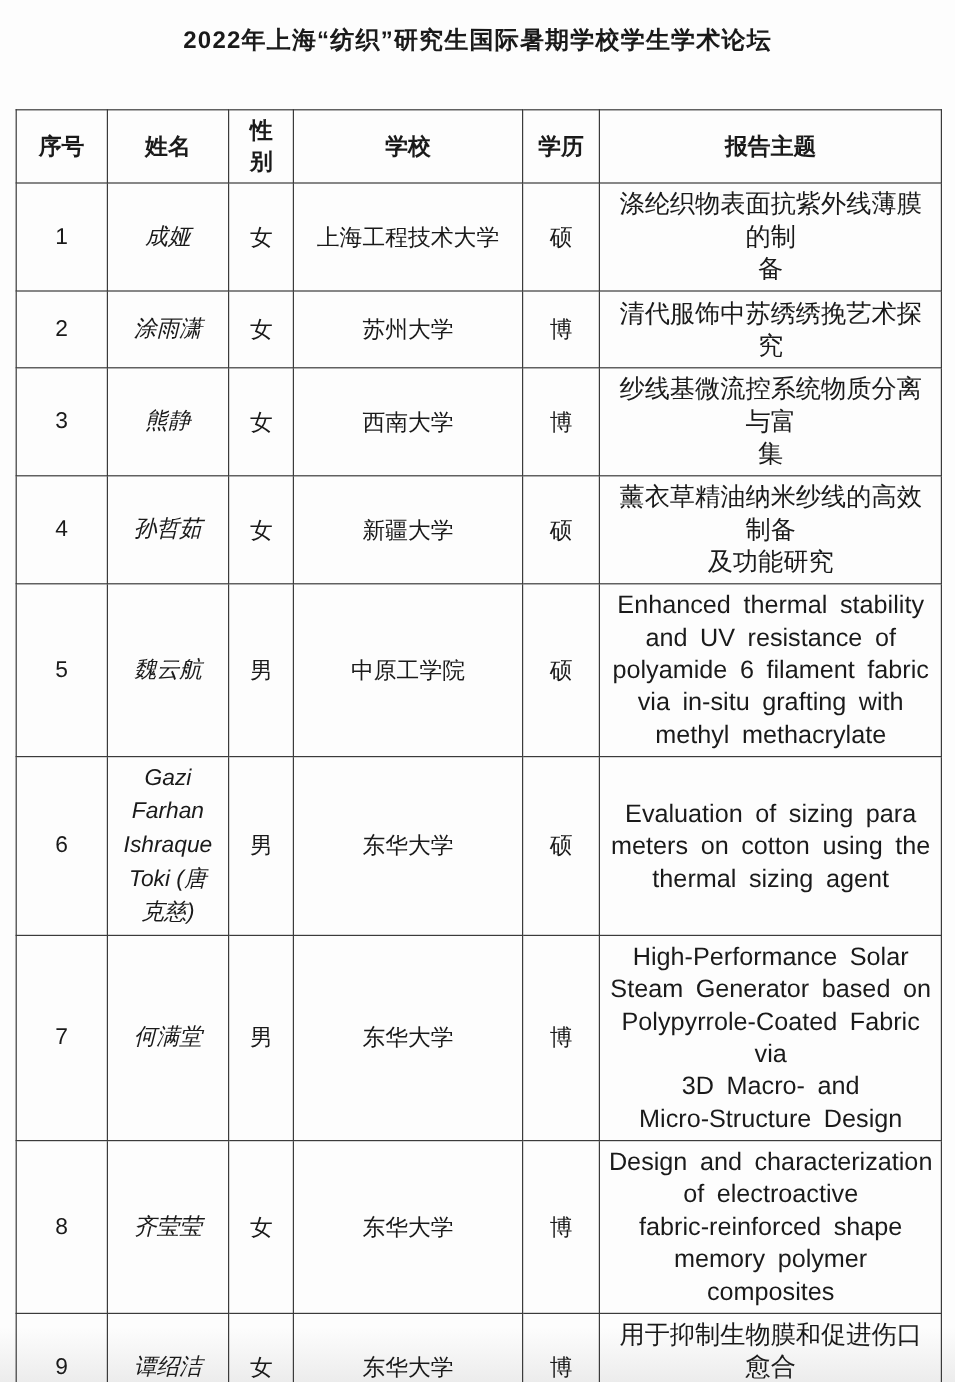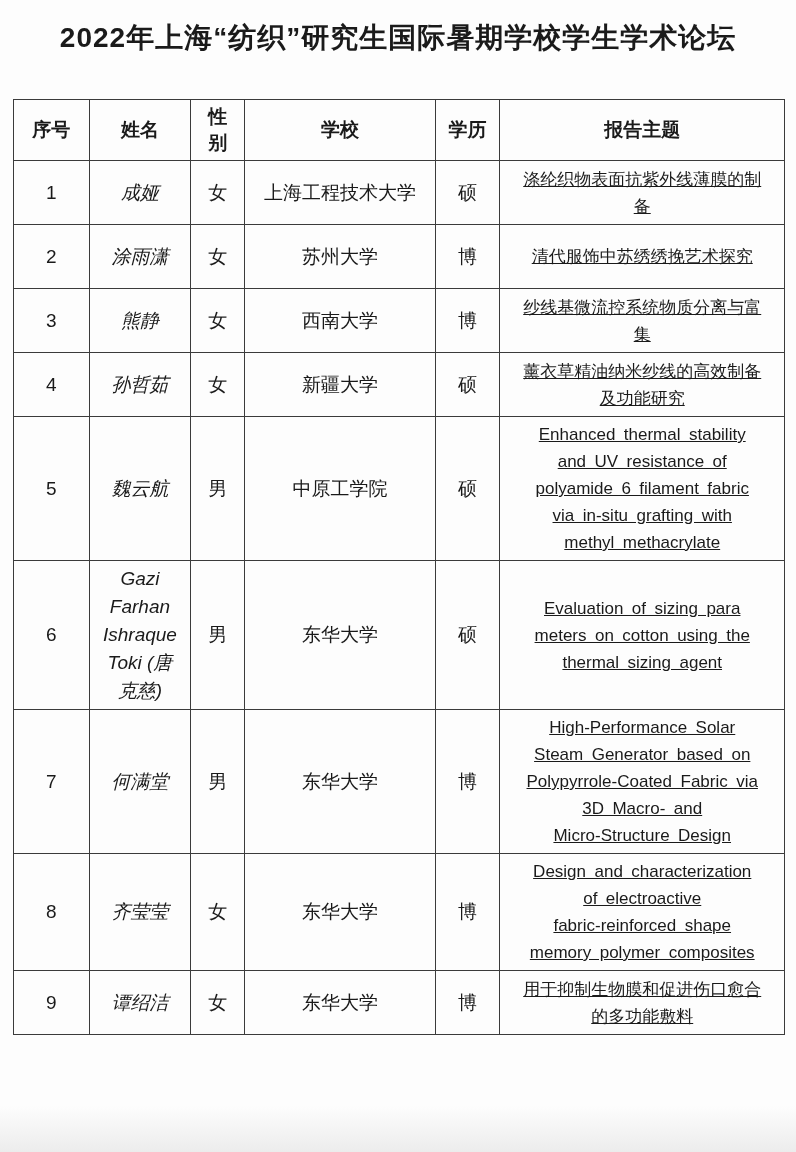--- a/index.html
+++ b/index.html
@@ -13,21 +13,21 @@
     margin: 0 auto;
     background: linear-gradient(180deg, #fdfdfd 0%, #fdfdfd 96%, #ececec 100%);
     padding-top: 24px;
     overflow: hidden;
   }
   .page-title {
     text-align: center;
     font-weight: bold;
   }
   .title-line1 {
-    font-size: 28px;
+    font-size: 20px;
     letter-spacing: 1px;
     line-height: 1;
     margin-bottom: 20px;
   }
   .title-line2 {
     font-size: 27px;
     letter-spacing: 2px;
     line-height: 1;
   }
   table.speakers {
@@ -47,25 +47,24 @@
   }
   th {
     height: 50px;
     font-weight: bold;
     font-size: 19px;
   }
   td { height: 64px; }
   td.col-no { font-size: 19px; }
   td.col-name { line-height: 28px; font-style: italic; }
   td.col-topic {
-    font-size: 17px;
+    font-size: 21px;
     line-height: 27px;
     word-spacing: 0.22em;
     padding: 4px 6px;
-    text-decoration: underline;
   }
 </style>
 </head>
 <body>
 
 <div class="page-title">
   <div class="title-line1">2022年上海“纺织”研究生国际暑期学校学生学术论坛</div>
 </div>
 
 <table class="speakers">

